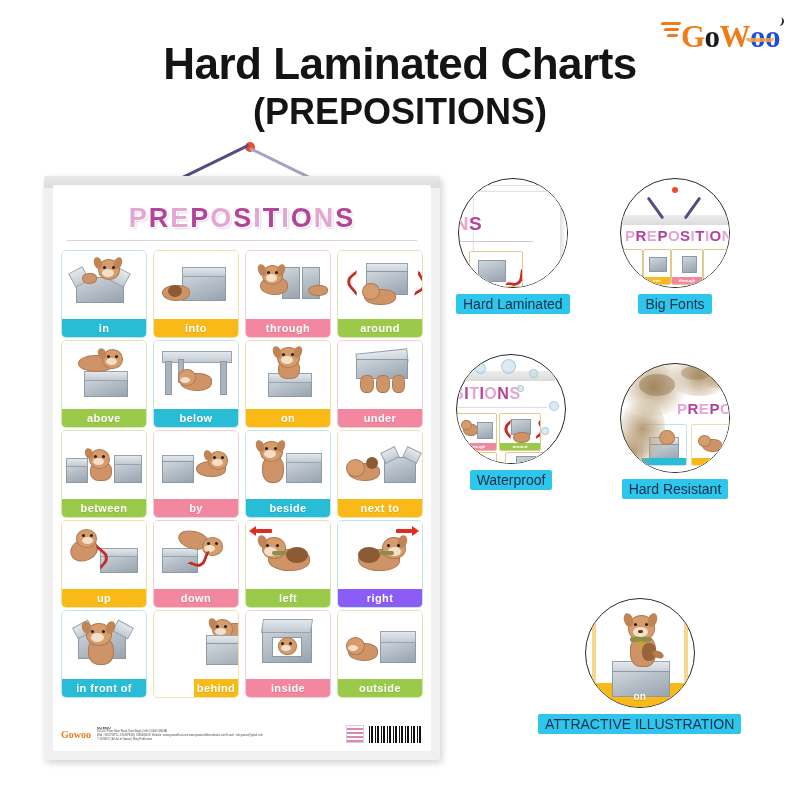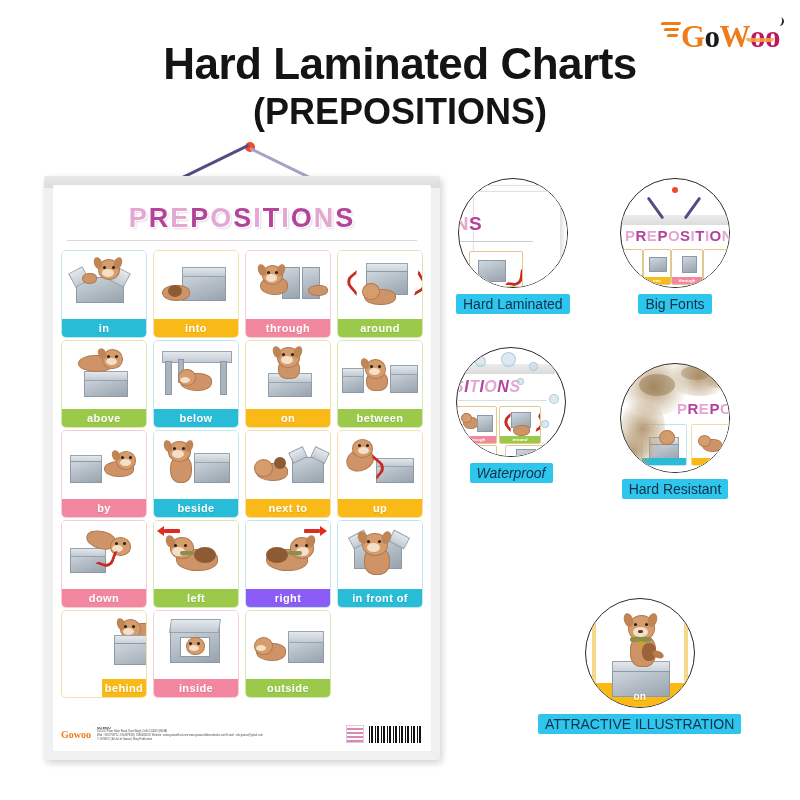--- a/index.html
+++ b/index.html
@@ -28,21 +28,21 @@
   .brand-speed i:nth-child(3){top:17px;width:11px;left:6px;}
   .brand-text{
     font-family:"Liberation Serif", serif;
     font-size:31px; line-height:31px; font-weight:700;
     letter-spacing:-0.5px;
   }
   .brand-text .g{color:#ED7D1B;}
   .brand-text .o1{color:#1b1b1b;}
   .brand-text .w{color:#ED7D1B;}
   .brand-glass{
-    position:relative; display:inline-block; color:#be185d;margin-top:16px;
+    position:relative; display:inline-block; color:#1d4ed8;margin-top:16px;
   }
   .brand-glass::after{
     content:""; position:absolute; right:-4px; top:-4px;
     width:7px;height:9px;border-right:2.5px solid #1b1b1b;
     border-radius:0 60% 60% 0; transform:rotate(12deg);
   }
   .brand-underline{
     position:absolute; right:26px; top:38px; width:28px; height:4px;
     background:#F4A64A; border-radius:0 0 14px 14px; opacity:.85;
   }
@@ -220,21 +220,21 @@
     background:#fff; margin:0 auto;
   }
   .feat .cap{
     display:inline-block; margin-top:6px;
     background:#2FC6ED; color:#12304a;
     font-size:14px; padding:2px 7px; border-radius:2px;
     font-family:"Liberation Sans", sans-serif; white-space:nowrap;
   }
   .f1{left:4px;  top:0;}
   .f2{left:168px;top:0;}
-  .f3{left:4px;  top:169px;font-style:italic;}
+  .f3{left:4px;  top:176px;}
   .f4{left:168px;top:185px;}
   .f5{left:86px; top:420px;}
   .f5 .bubble{border-color:#2a2a2a;}
   .f5 .cap{background:#2FC6ED;color:#10304d;font-size:14px;}
 
   
   .mini-title{
     position:absolute; font-size:19px; font-weight:700; letter-spacing:.5px;
     font-family:"Liberation Sans", sans-serif;
     text-shadow:1px 1px 0 #fff;
@@ -380,20 +380,30 @@
             <div class="boxtop" style="left:22px;top:32px;width:42px;height:8px;"></div>
             <div class="dogbody" style="left:32px;top:18px;width:20px;height:18px;border-radius:45% 45% 40% 40%;"></div>
             <div class="doghead" style="left:31px;top:6px;width:21px;height:19px;"></div>
             <div class="dogear" style="left:27px;top:5px;width:8px;height:12px;transform:rotate(-20deg);"></div>
             <div class="dogear" style="left:48px;top:5px;width:8px;height:12px;transform:rotate(20deg);"></div>
             <div class="dogmuzzle" style="left:35px;top:15px;width:12px;height:8px;"></div>
             <div class="dogeye" style="left:36px;top:12px;"></div>
             <div class="dogeye" style="left:45px;top:12px;"></div>
           </div>
           <div class="lab" style="background: rgb(249, 185, 22);">on</div>
+        </div>
+        <div class="card" style="border-color: rgb(245, 205, 214);">
+          <div class="art">
+            <div class="boxtop" style="left:18px;top:10px;width:50px;height:12px;transform:rotate(-6deg);"></div>
+            <div class="box" style="left:18px;top:18px;width:50px;height:18px;"></div>
+            <div class="dogbody" style="left:22px;top:34px;width:12px;height:16px;border-radius:40%;"></div>
+            <div class="dogbody" style="left:38px;top:34px;width:12px;height:16px;border-radius:40%;"></div>
+            <div class="dogbody" style="left:54px;top:34px;width:11px;height:16px;border-radius:40%;"></div>
+          </div>
+          <div class="lab" style="background: rgb(242, 135, 159);">under</div>
         </div>
         <div class="card" style="border-color: rgb(216, 232, 180);">
           <div class="art">
             <div class="box" style="left:4px;top:32px;width:20px;height:18px;"></div>
             <div class="boxtop" style="left:4px;top:27px;width:20px;height:7px;"></div>
             <div class="box" style="left:52px;top:30px;width:26px;height:20px;"></div>
             <div class="boxtop" style="left:52px;top:24px;width:26px;height:8px;"></div>
             <div class="dogbody" style="left:28px;top:30px;width:20px;height:18px;border-radius:45% 45% 40% 40%;"></div>
             <div class="doghead" style="left:27px;top:18px;width:19px;height:18px;"></div>
             <div class="dogear" style="left:23px;top:17px;width:8px;height:11px;transform:rotate(-20deg);"></div>

